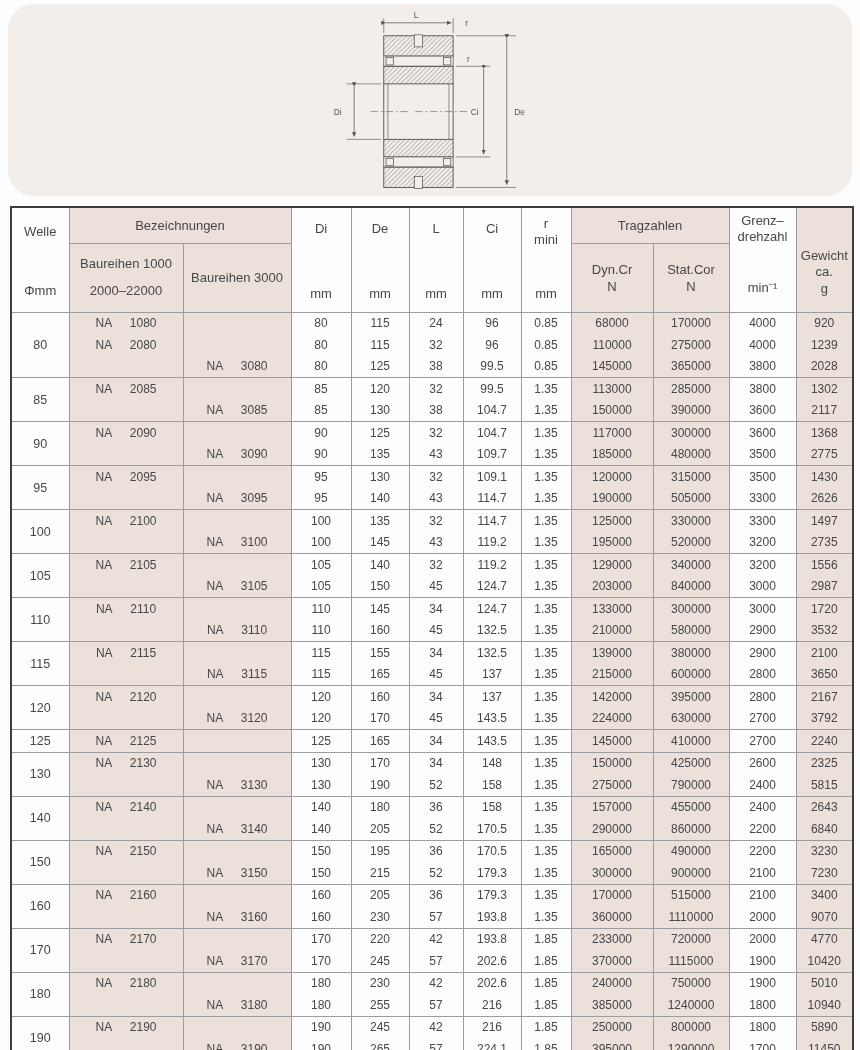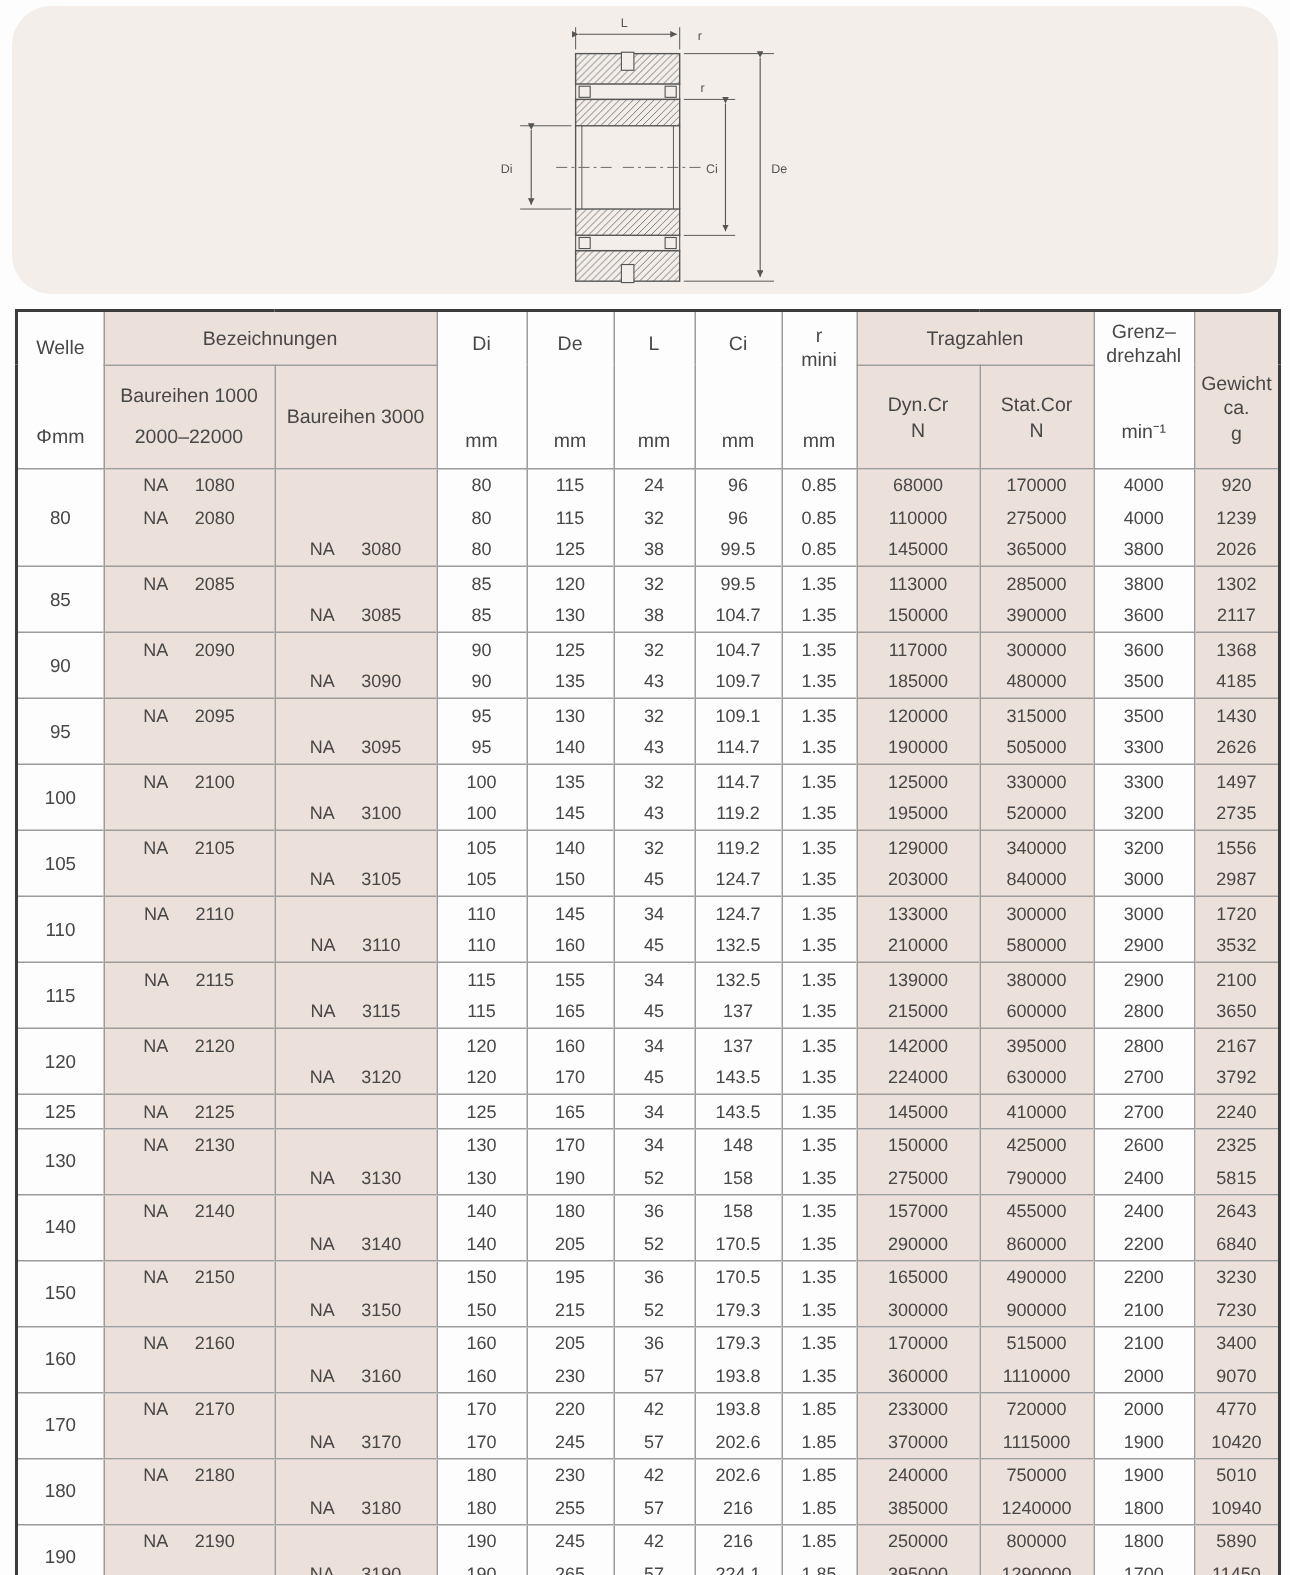--- a/index.html
+++ b/index.html
@@ -238,21 +238,21 @@
           <td class="des tint"></td>
           <td class="des tint">NA 3080</td>
           <td class="num">80</td>
           <td class="num">125</td>
           <td class="num">38</td>
           <td class="num">99.5</td>
           <td class="num">0.85</td>
           <td class="num tint">145000</td>
           <td class="num tint">365000</td>
           <td class="num">3800</td>
-          <td class="num tint">2026</td>
+          <td class="num tint">2028</td>
         </tr>
       </tbody>
       <tbody>
         <tr>
           <td rowspan="2" class="welle">85</td>
           <td class="des tint">NA 2085</td>
           <td class="des tint"></td>
           <td class="num">85</td>
           <td class="num">120</td>
           <td class="num">32</td>
@@ -296,21 +296,21 @@
           <td class="des tint"></td>
           <td class="des tint">NA 3090</td>
           <td class="num">90</td>
           <td class="num">135</td>
           <td class="num">43</td>
           <td class="num">109.7</td>
           <td class="num">1.35</td>
           <td class="num tint">185000</td>
           <td class="num tint">480000</td>
           <td class="num">3500</td>
-          <td class="num tint">4185</td>
+          <td class="num tint">2775</td>
         </tr>
       </tbody>
       <tbody>
         <tr>
           <td rowspan="2" class="welle">95</td>
           <td class="des tint">NA 2095</td>
           <td class="des tint"></td>
           <td class="num">95</td>
           <td class="num">130</td>
           <td class="num">32</td>

